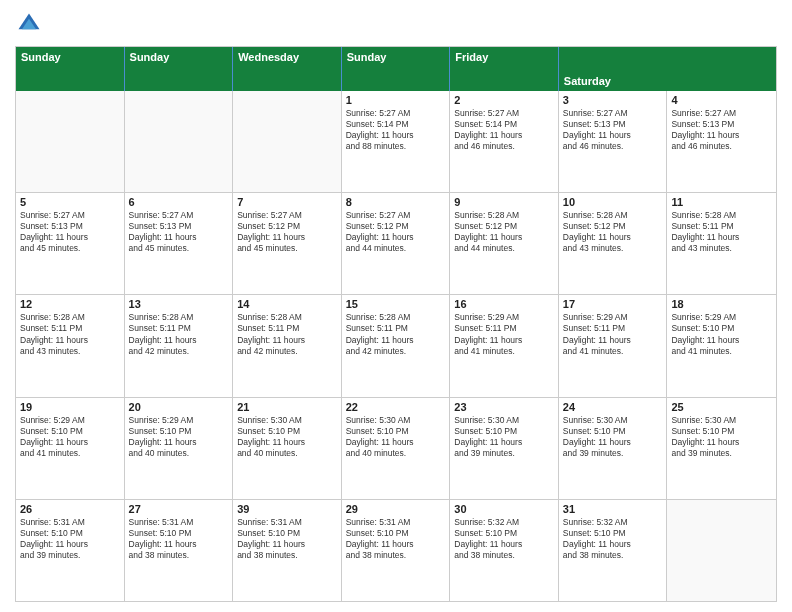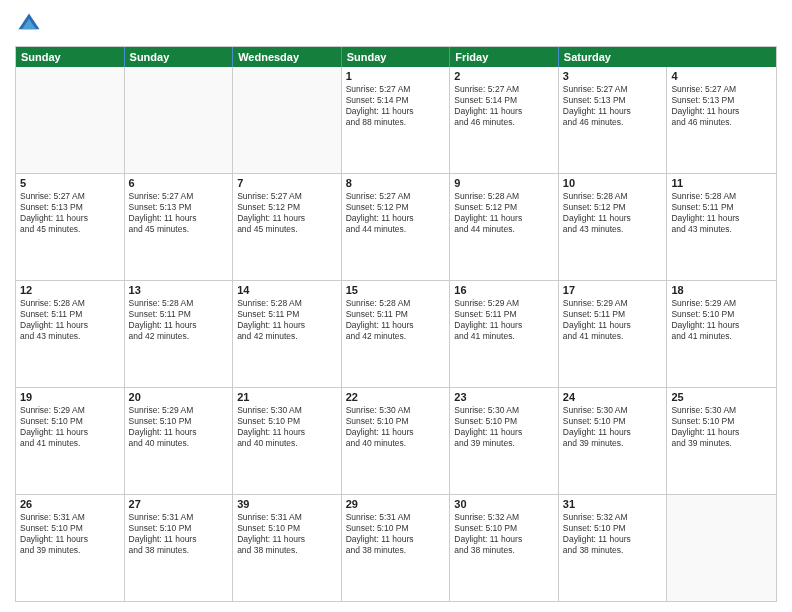--- a/index.html
+++ b/index.html
@@ -71,21 +71,21 @@
       background: #15803d;
     }
     .cal-header-cell {
       color: white;
       font-size: 11px;
       font-weight: bold;
       padding: 4px 5px;
       border-right: 1px solid #4a8dd0;
       text-align: left;
     }
-    .cal-header-cell:last-child { border-right: none; }
+    .cal-header-cell:last-child { border-right: none; margin-top: 24px; }
     .cal-body {
       flex: 1;
       display: flex;
       flex-direction: column;
     }
     .cal-row {
       display: grid;
       grid-template-columns: repeat(7, 1fr);
       flex: 1;
       border-bottom: 1px solid #ccc;

